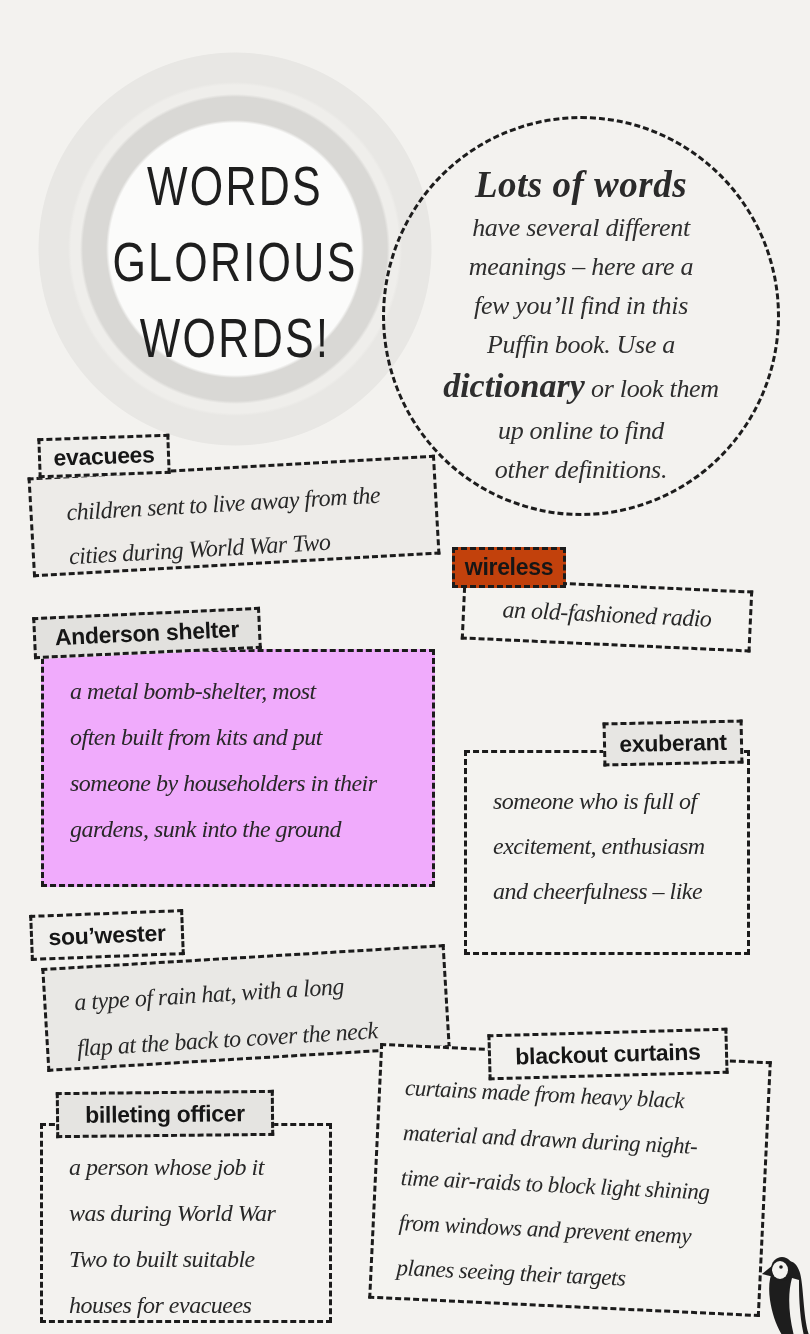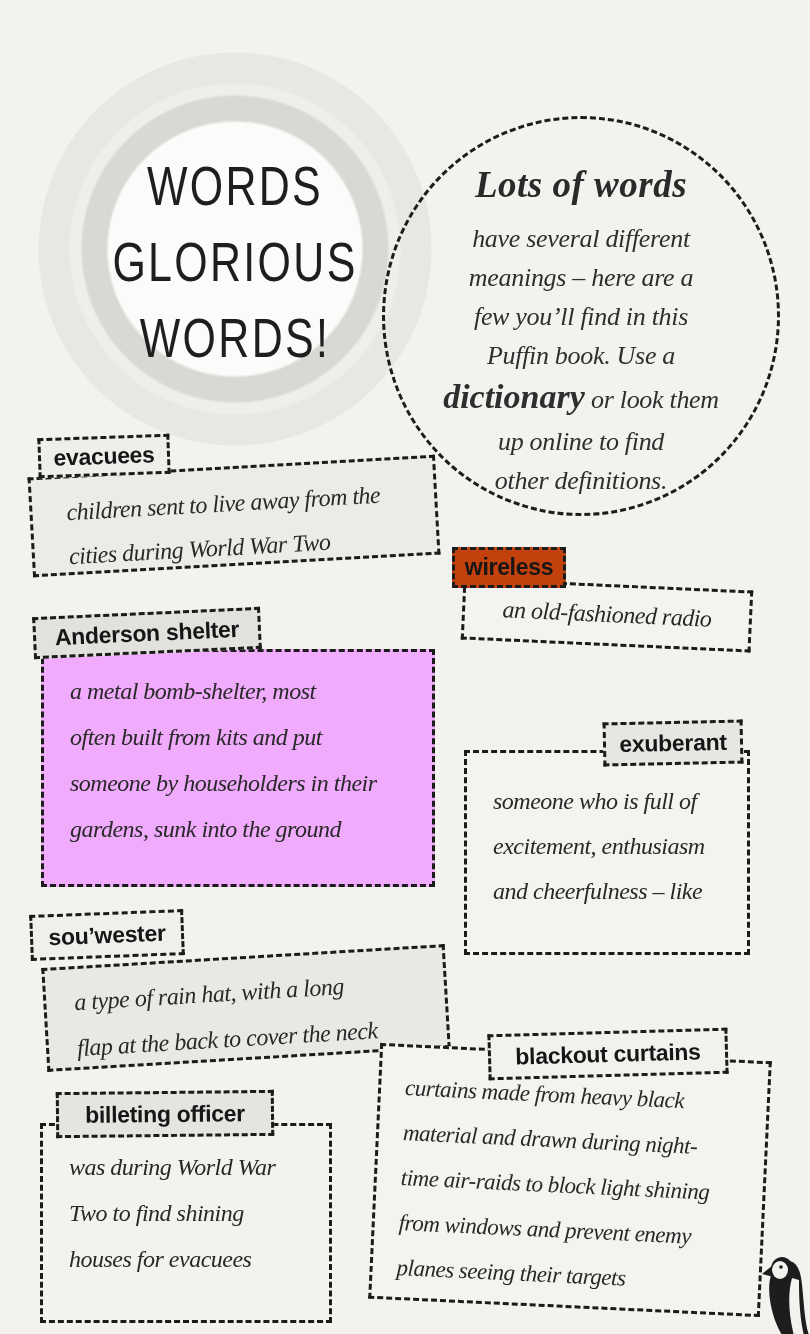--- a/index.html
+++ b/index.html
@@ -38,21 +38,21 @@
   .intro-circle {
     position:absolute; left:382px; top:116px;
     width:398px; height:400px;
     border:3px dashed #1c1c1c; border-radius:50%;
     box-sizing:border-box;
     text-align:center;
     padding-top:44px;
   }
   .intro-lead {
     font-size:37px; font-weight:700; font-style:italic;
-    color:#2a2a2a; margin-bottom:13px; letter-spacing:0.5px;
+    color:#2a2a2a; margin-bottom:2px; letter-spacing:0.5px;
   }
   .intro-line {
     font-size:26px; font-style:italic; line-height:39px;
     color:#2e2e2e; letter-spacing:-0.3px;text-align:center;
   }
   .intro-line-dict { line-height:44px; }
   .dict-word { font-size:34px; font-weight:700; letter-spacing:0; }
 
   
   .label-box {
@@ -178,22 +178,23 @@
     <div class="def-line">material and drawn during night-</div>
     <div class="def-line">time air-raids to block light shining</div>
     <div class="def-line">from windows and prevent enemy</div>
     <div class="def-line">planes seeing their targets</div>
   </div>
 
   <div class="label-box billeting-label">
     <span>billeting officer</span>
   </div>
   <div class="def-box billeting-def">
+    <div class="def-line">a person whose job it</div>
     <div class="def-line">was during World War</div>
-    <div class="def-line">Two to find shining</div>
+    <div class="def-line">Two to built suitable</div>
     <div class="def-line">houses for evacuees</div>
   </div>
 
   <div class="puffin">
     <svg width="62" height="92" viewBox="0 0 62 92">
       <path d="M30 16 C 18 17, 13 34, 16 54 C 18 68, 23 82, 30 92 L 56 92 C 49 74, 50 42, 46 27 C 43 17, 37 13, 30 16 Z" fill="#1d1d1d"></path>
       <path d="M38 32 C 34 46, 34 66, 40 90 L 50 90 C 45 68, 45 46, 45 34 Z" fill="#f3f2ef"></path>
       <ellipse cx="28" cy="23" rx="11" ry="12" fill="#1d1d1d"></ellipse>
       <ellipse cx="26" cy="24" rx="8" ry="9" fill="#f3f2ef"></ellipse>
       <path d="M19 19 L 8 28 L 20 31 C 18 27, 17 23, 19 19 Z" fill="#1d1d1d"></path>

